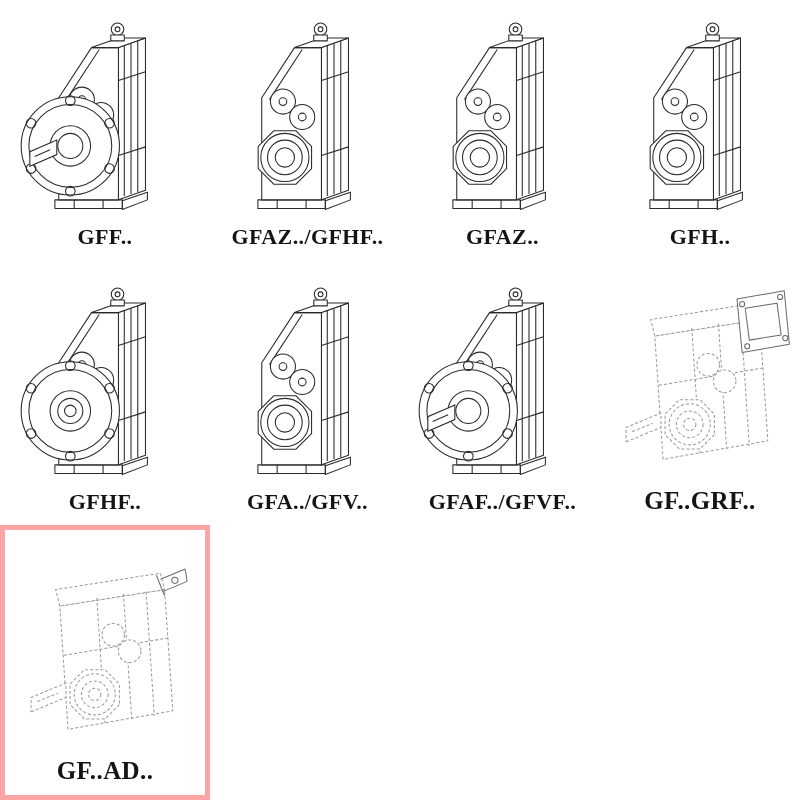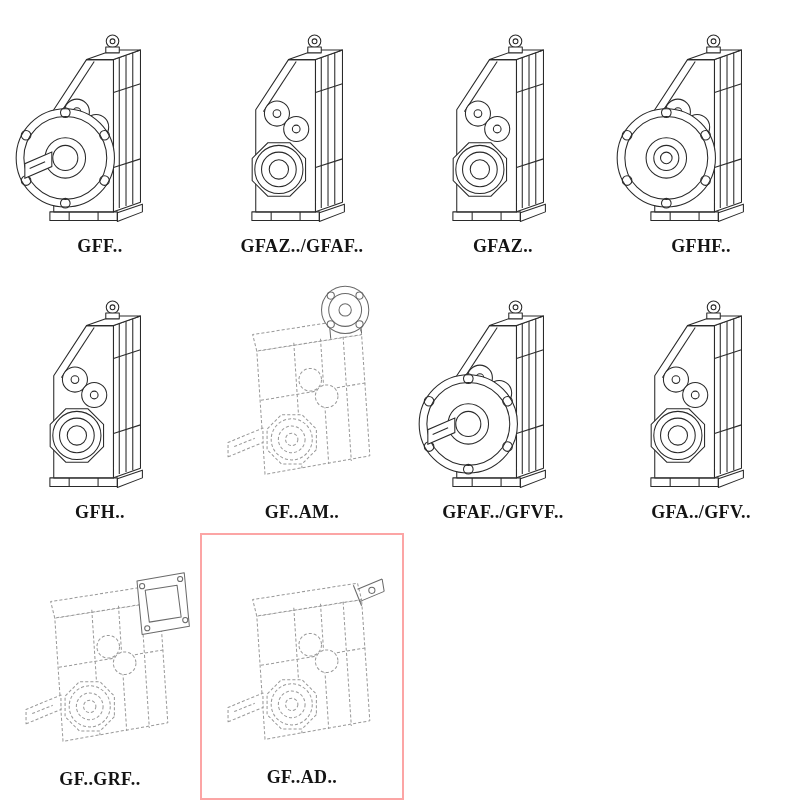--- a/index.html
+++ b/index.html
@@ -1,23 +1,23 @@
 <!DOCTYPE html>
 <html><head>
 <meta charset="utf-8">
 <style>
   html,body{margin:0;padding:0;background:#fff}
   body{width:800px;height:800px;overflow:hidden;font-family:"Liberation Serif",serif}
   .grid{display:grid;width:800px;height:800px;grid-template-columns:repeat(4,1fr);grid-template-rows:repeat(3,1fr)}
   figure{margin:0;display:flex;flex-direction:column;align-items:center;justify-content:flex-end;gap:1px;padding-bottom:10px}
   svg.drawing{width:186px;height:212px;display:block}
   svg.drawing-lg{width:200px;height:226px;display:block}
-  .label{font-family:"Liberation Serif",serif;font-weight:bold;font-size:18px;color:#141414;letter-spacing:.4px;white-space:nowrap}
-  .label-lg{font-size:18px}
-  .boxed{border:2px solid #fca5a5}
+  .label{font-family:"Liberation Serif",serif;font-weight:bold;font-size:22px;color:#141414;letter-spacing:.4px;white-space:nowrap}
+  .label-lg{font-size:25px}
+  .boxed{border:5px solid #fca5a5}
   .ln{stroke:#2a2a2a;fill:none;stroke-width:1.1}
   .defs-holder{position:absolute;width:0;height:0}
 </style>
 </head>
 <body>
 
 <svg class="defs-holder" aria-hidden="true">
 <defs>
   <g id="g-body" stroke="#2a2a2a" stroke-width="1.1" fill="none" stroke-linejoin="round">
     <path d="M38,196 h70 v9 h-70 Z M58,196 v9 M88,196 v9"></path>
@@ -121,75 +121,68 @@
         <use href="#g-shaft"></use>
     </svg>
     <figcaption class="label">GFF..</figcaption>
   </figure>
 
   <figure>
     <svg class="drawing" viewBox="0 0 180 220">
       <use href="#g-body"></use>
         <use href="#g-bore"></use>
     </svg>
-    <figcaption class="label">GFAZ../GFAF..</figcaption>
+    <figcaption class="label">GFAZ../GFHF..</figcaption>
   </figure>
 
   <figure>
     <svg class="drawing" viewBox="0 0 180 220">
       <use href="#g-body"></use>
         <use href="#g-bore"></use>
     </svg>
     <figcaption class="label">GFAZ..</figcaption>
   </figure>
 
   <figure>
     <svg class="drawing" viewBox="0 0 180 220">
       <use href="#g-body"></use>
+        <use href="#g-bore"></use>
+    </svg>
+    <figcaption class="label">GFH..</figcaption>
+  </figure>
+
+  <figure>
+    <svg class="drawing" viewBox="0 0 180 220">
+      <use href="#g-body"></use>
         <use href="#g-topgears"></use>
         <use href="#g-flange"></use>
       <circle class="ln" cx="54" cy="140" r="6"></circle>
     </svg>
     <figcaption class="label">GFHF..</figcaption>
   </figure>
 
+
+
+
   <figure>
     <svg class="drawing" viewBox="0 0 180 220">
       <use href="#g-body"></use>
         <use href="#g-bore"></use>
     </svg>
-    <figcaption class="label">GFH..</figcaption>
+    <figcaption class="label">GFA../GFV..</figcaption>
   </figure>
-
-
-  <figure>
-    <svg class="drawing-lg" viewBox="0 0 180 220">
-      <use href="#g-phantom"></use>
-        <use href="#g-iec"></use>
-    </svg>
-    <figcaption class="label">GF..AM..</figcaption>
-  </figure>
-
 
   <figure>
     <svg class="drawing" viewBox="0 0 180 220">
       <use href="#g-body"></use>
         <use href="#g-topgears"></use>
         <use href="#g-flange"></use>
         <use href="#g-shaft"></use>
     </svg>
     <figcaption class="label">GFAF../GFVF..</figcaption>
-  </figure>
-
-  <figure>
-    <svg class="drawing" viewBox="0 0 180 220">
-      <use href="#g-body"></use>
-        <use href="#g-bore"></use>
-    </svg>
-    <figcaption class="label">GFA../GFV..</figcaption>
   </figure>
 
   <figure>
     <svg class="drawing-lg" viewBox="0 0 180 220">
       <use href="#g-phantom"></use>
         <use href="#g-sqflange"></use>
     </svg>
     <figcaption class="label label-lg">GF..GRF..</figcaption>
   </figure>
 

